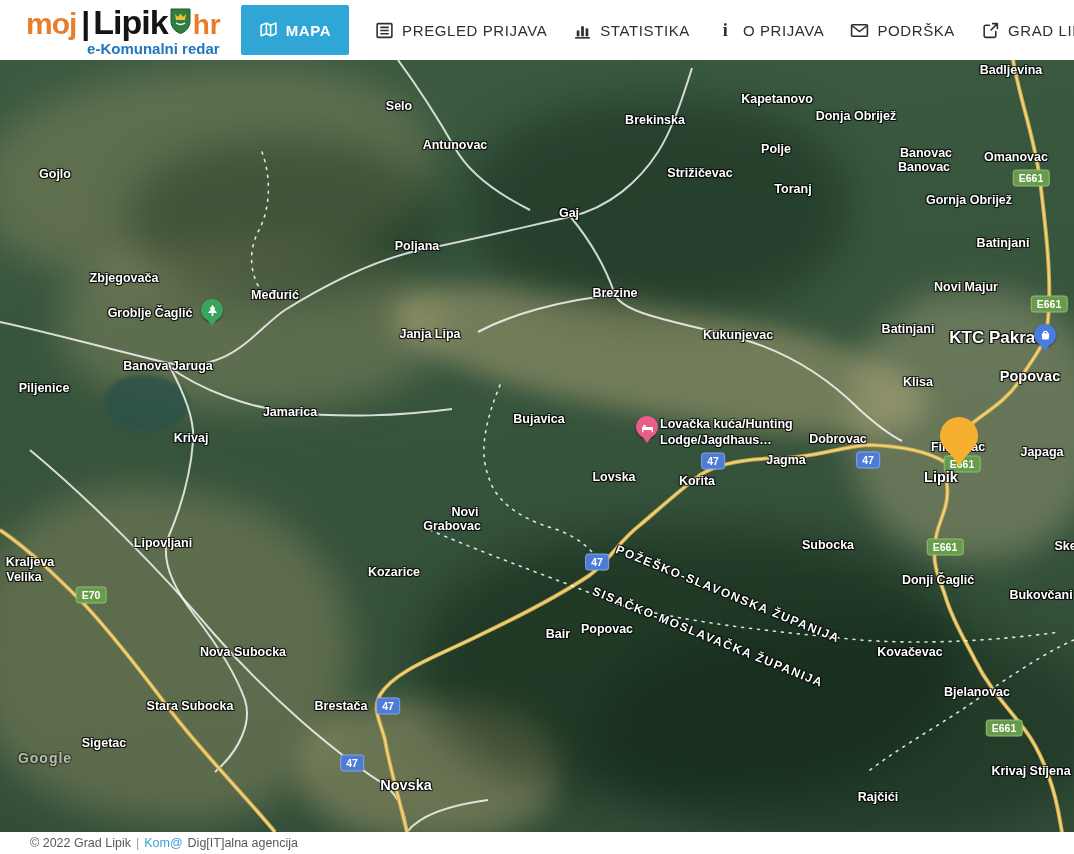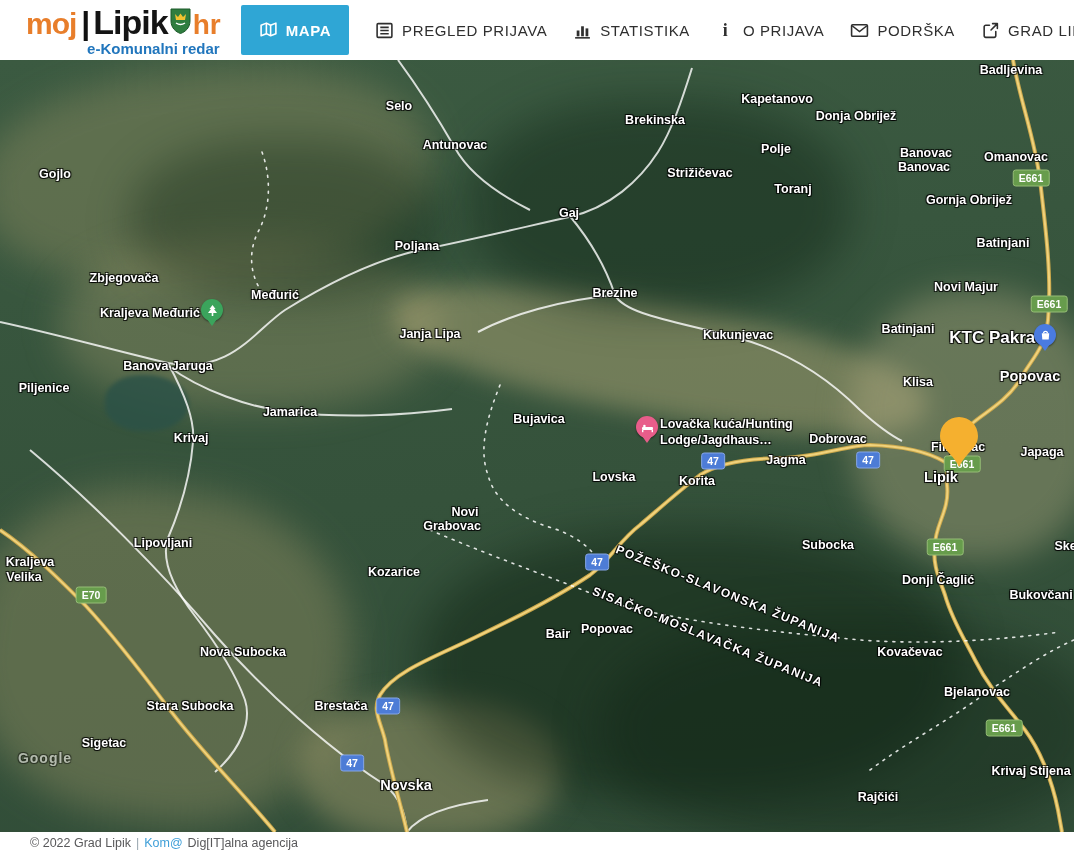--- a/index.html
+++ b/index.html
@@ -193,21 +193,21 @@
       <div class="map-label" style="left: 1016px; top: 97px;">Omanovac</div>
       <div class="map-label" style="left: 793px; top: 129px;">Toranj</div>
       <div class="map-label" style="left: 969px; top: 140px;">Gornja Obrijež</div>
       <div class="map-label" style="left: 569px; top: 153px;">Gaj</div>
       <div class="map-label" style="left: 55px; top: 114px;">Gojlo</div>
       <div class="map-label" style="left: 1003px; top: 183px;">Batinjani</div>
       <div class="map-label" style="left: 417px; top: 186px;">Poljana</div>
       <div class="map-label" style="left: 124px; top: 218px;">Zbjegovača</div>
       <div class="map-label" style="left: 966px; top: 227px;">Novi Majur</div>
       <div class="map-label" style="left: 615px; top: 233px;">Brezine</div>
-      <div class="map-label" style="left: 150px; top: 253px;">Kraljeva Međurić</div>
+      <div class="map-label" style="left: 150px; top: 253px;">Groblje Čaglić</div>
       <div class="map-label" style="left: 275px; top: 235px;">Međurić</div>
       <div class="map-label" style="left: 908px; top: 269px;">Batinjani</div>
       <div class="map-label l" style="left: 997px; top: 278px;">KTC Pakrac</div>
       <div class="map-label" style="left: 430px; top: 274px;">Janja Lipa</div>
       <div class="map-label" style="left: 738px; top: 275px;">Kukunjevac</div>
       <div class="map-label" style="left: 168px; top: 306px;">Banova Jaruga</div>
       <div class="map-label" style="left: 918px; top: 322px;">Klisa</div>
       <div class="map-label" style="left: 44px; top: 328px;">Piljenice</div>
       <div class="map-label m" style="left: 1030px; top: 316px;">Popovac</div>
       <div class="map-label" style="left: 290px; top: 352px;">Jamarica</div>

